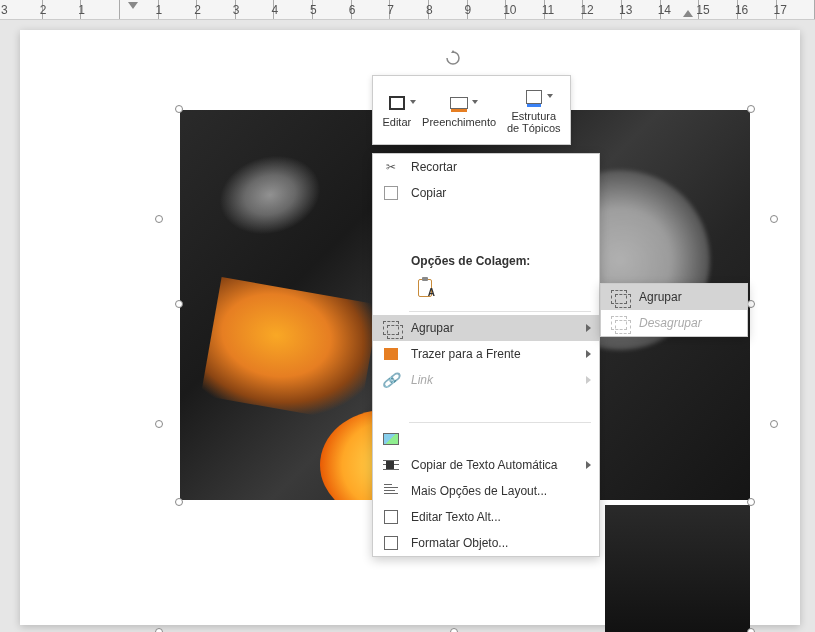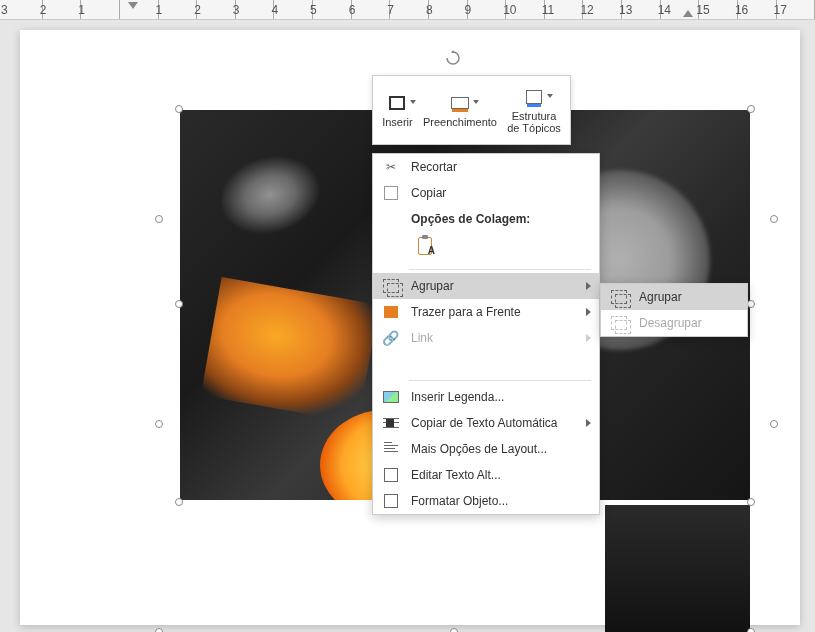--- a/index.html
+++ b/index.html
@@ -259,20 +259,21 @@
       padding: 0 8px;
       cursor: pointer;
       position: relative;
     }
     .menu-item.hovered {
       background: #d4d4d4;
     }
     .menu-item.disabled {
       color: #aaa;
       cursor: default;
+      font-style: italic;
     }
     .menu-icon {
       width: 20px;
       height: 20px;
       margin-right: 10px;
       flex-shrink: 0;
       display: flex;
       align-items: center;
       justify-content: center;
     }
@@ -296,20 +297,21 @@
     }
     .menu-separator {
       height: 1px;
       background: #e0e0e0;
       margin: 3px 8px 3px 36px;
     }
     .menu-header {
       padding: 6px 8px 2px 38px;
       font-weight: bold;
       color: #333;
+      margin-top: 42px;
     }
     .paste-option {
       padding: 4px 8px 6px 38px;
     }
     .paste-btn {
       display: inline-flex;
       width: 28px;
       height: 28px;
       border: 1px solid transparent;
       align-items: center;
@@ -588,21 +590,21 @@
       <path d="M8 0 L10 3 L6 3 Z" fill="#888"></path>
     </svg>
 </div>
 
 <div class="toolbar-popup">
   <div class="toolbar-item">
     <div class="toolbar-icon">
         <div class="tb-estilo"></div>
         <div class="dropdown-arrow"></div>
       </div>
-    <div class="toolbar-label">Inserir</div>
+    <div class="toolbar-label">Editar</div>
   </div>
   <div class="toolbar-item">
     <div class="toolbar-icon">
         <div class="tb-preench"></div>
         <div class="dropdown-arrow"></div>
       </div>
     <div class="toolbar-label">Preenchimento</div>
   </div>
   <div class="toolbar-item">
     <div class="toolbar-icon">
@@ -658,21 +660,20 @@
     <div class="menu-arrow"></div>
   </div>
   <div class="menu-item disabled">
     <div class="menu-icon"></div>
   </div>
   <div class="menu-separator"></div>
   <div class="menu-item">
     <div class="menu-icon">
         <div class="icon-pic"></div>
       </div>
-    <span class="menu-label">Inserir Legenda...</span>
   </div>
   <div class="menu-item">
     <div class="menu-icon">
         <div class="icon-wrap">
           <span></span>
           <span></span>
           <span></span>
         </div>
       </div>
     <span class="menu-label">Copiar de Texto Automática</span>

